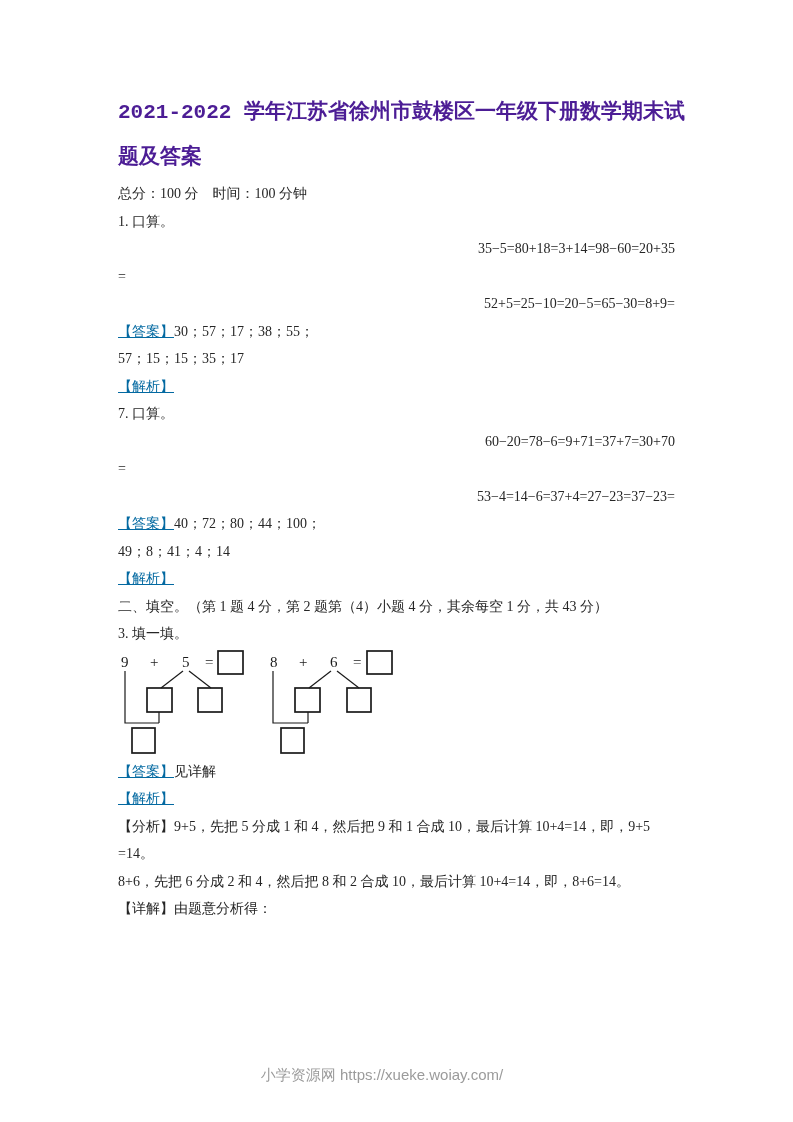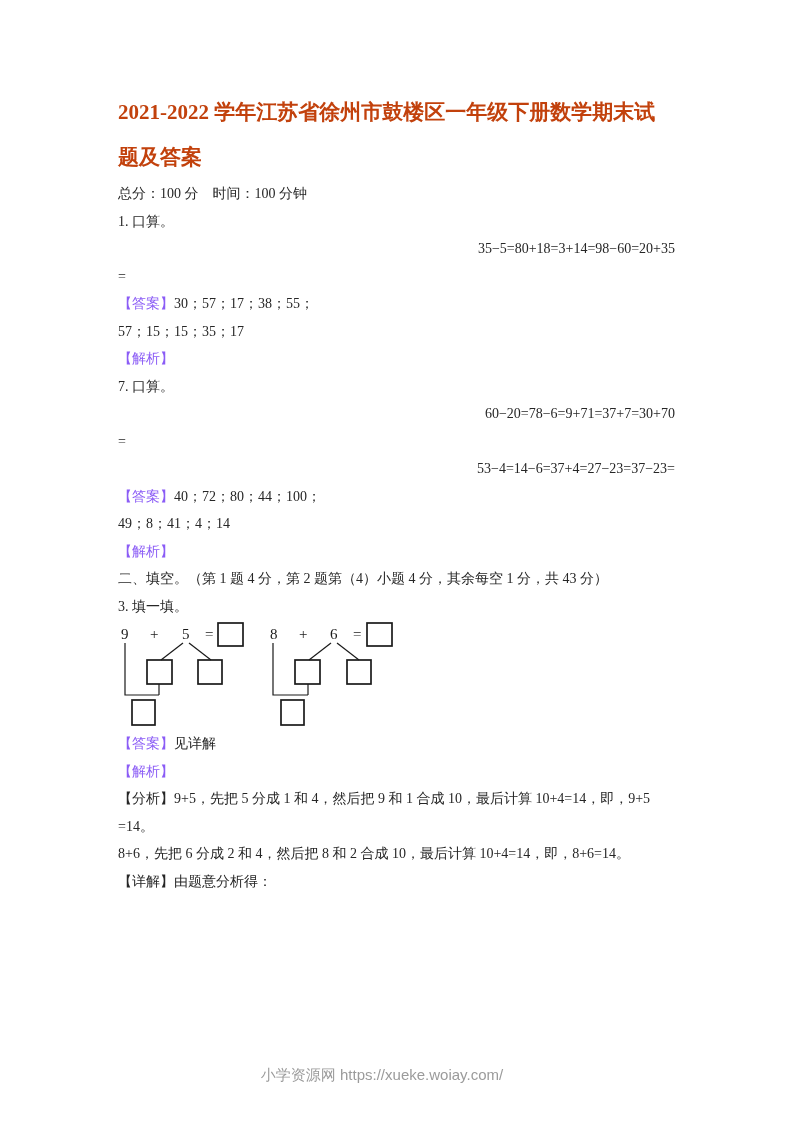--- a/index.html
+++ b/index.html
@@ -11,32 +11,33 @@
     overflow: hidden;
     font-family: "Liberation Serif", "DejaVu Serif", serif;
     color: #262626;
   }
   .doc { padding: 90px 118px 0 118px; }
   .title {
     font-size: 21px;
     font-weight: bold;
     line-height: 45px;
     margin: 0;
-    color: #c2410c;
+    color: #4c1d95;
+    font-family: Liberation Mono, monospace;
   }
   .title .tl { display: block; white-space: nowrap; }
   .ln {
     font-size: 14px;
     line-height: 27.5px;
     margin: 0;
     white-space: nowrap;
   }
   .center { }
   .eqrow { display: flex; justify-content: flex-end; }
-  .blue { color: #8b5cf6; }
+  .blue { color: #0369a1; text-decoration: underline; }
   .diagram { display: block; margin: 2px 0 0 0; }
   .diagram .box { fill: none; stroke: #1a1a1a; stroke-width: 1.7; }
   .diagram .wire { fill: none; stroke: #1a1a1a; stroke-width: 1.2; }
   .diagram text {
     font-family: "Liberation Serif", "DejaVu Serif", serif;
     font-size: 15px;
     fill: #1a1a1a;
   }
   .footer {
     position: absolute;
@@ -63,20 +64,27 @@
 
   <p class="ln">1. 口算。</p>
   <div class="ln eqrow">
     <span>35−5=</span>
     <span>80+18=</span>
     <span>3+14=</span>
     <span>98−60=</span>
     <span>20+35</span>
   </div>
   <p class="ln">=</p>
+  <div class="ln eqrow">
+    <span>52+5=</span>
+    <span>25−10=</span>
+    <span>20−5=</span>
+    <span>65−30=</span>
+    <span>8+9=</span>
+  </div>
   <p class="ln">
     <span class="blue">【答案】</span><span>30；57；17；38；55；</span>
   </p>
   <p class="ln">57；15；15；35；17</p>
   <p class="ln blue">【解析】</p>
 
   <p class="ln">7. 口算。</p>
   <div class="ln eqrow">
     <span>60−20=</span>
     <span>78−6=</span>

